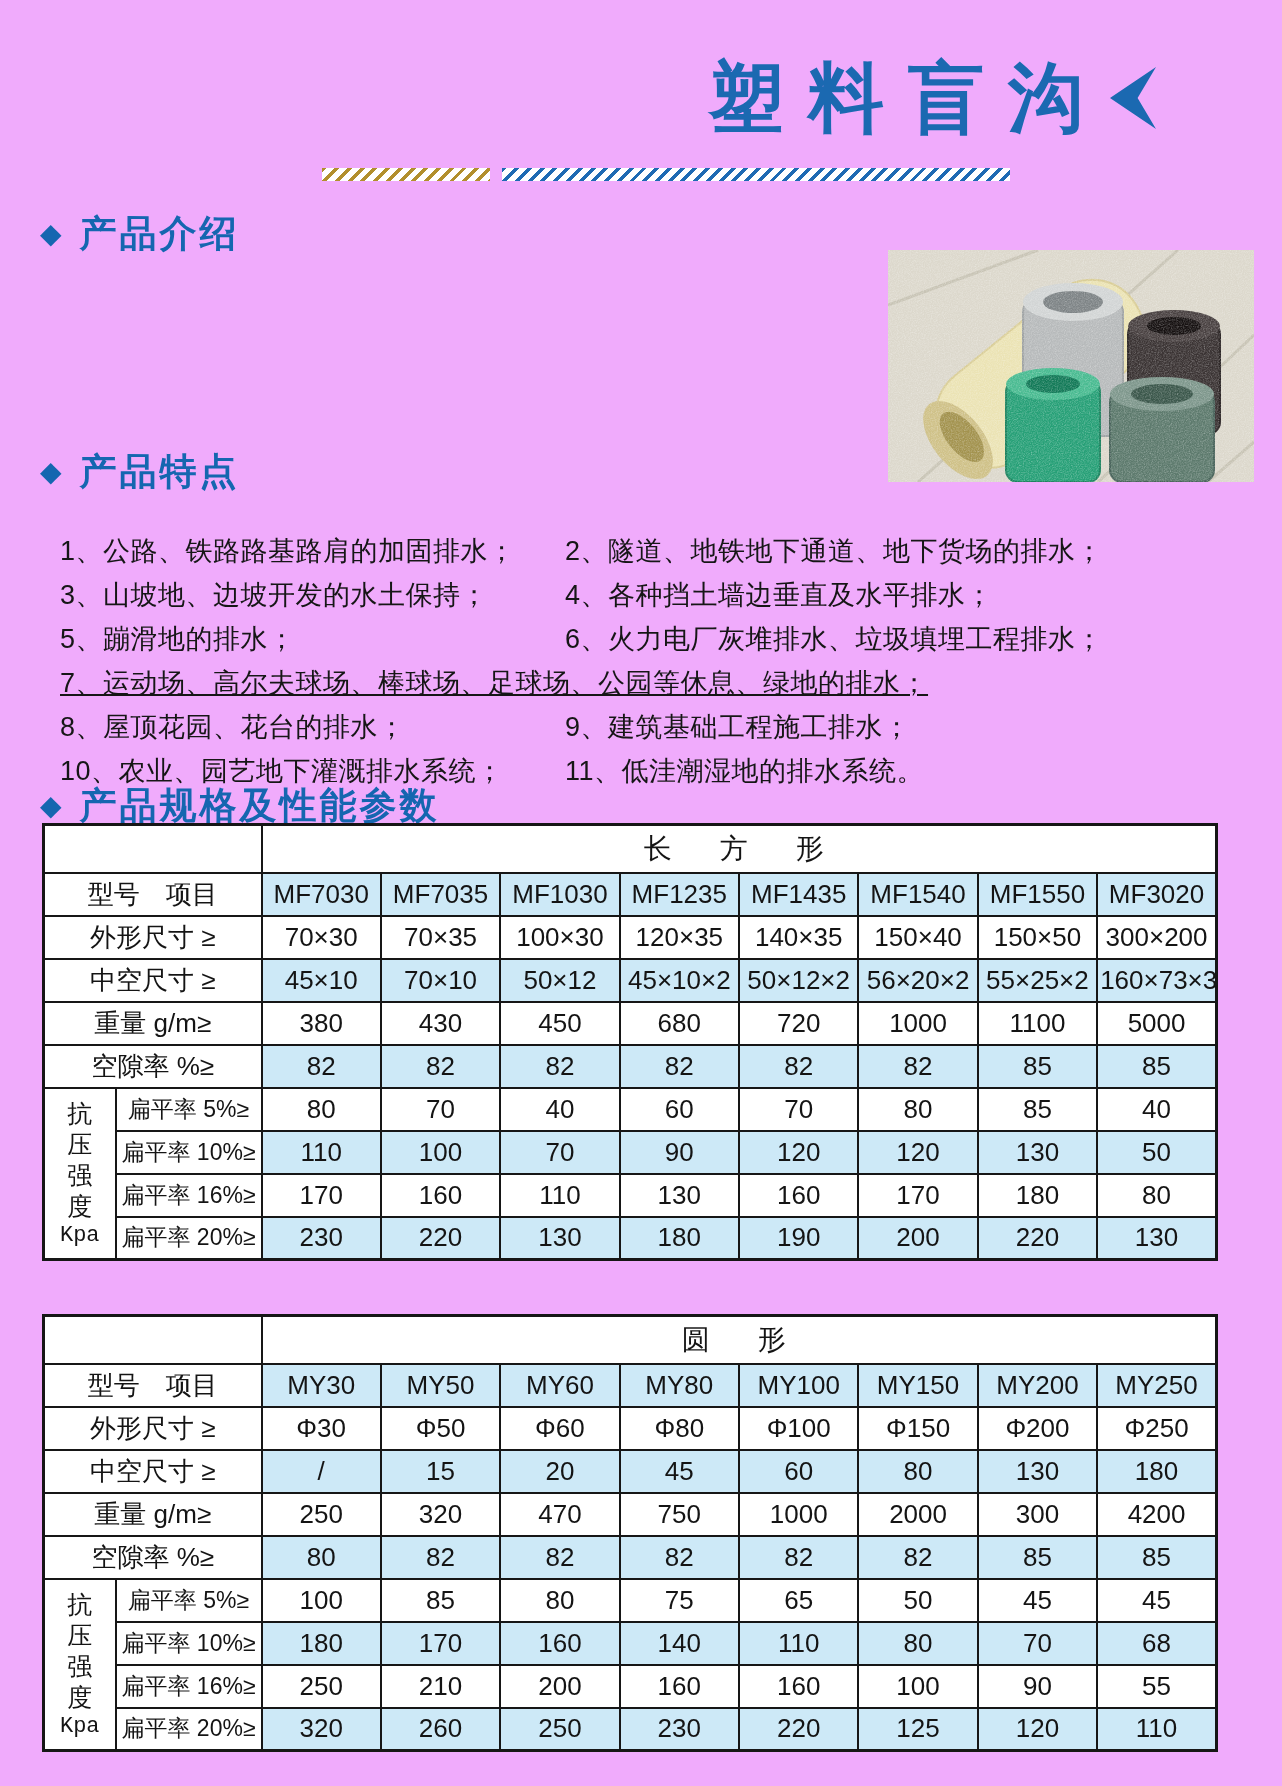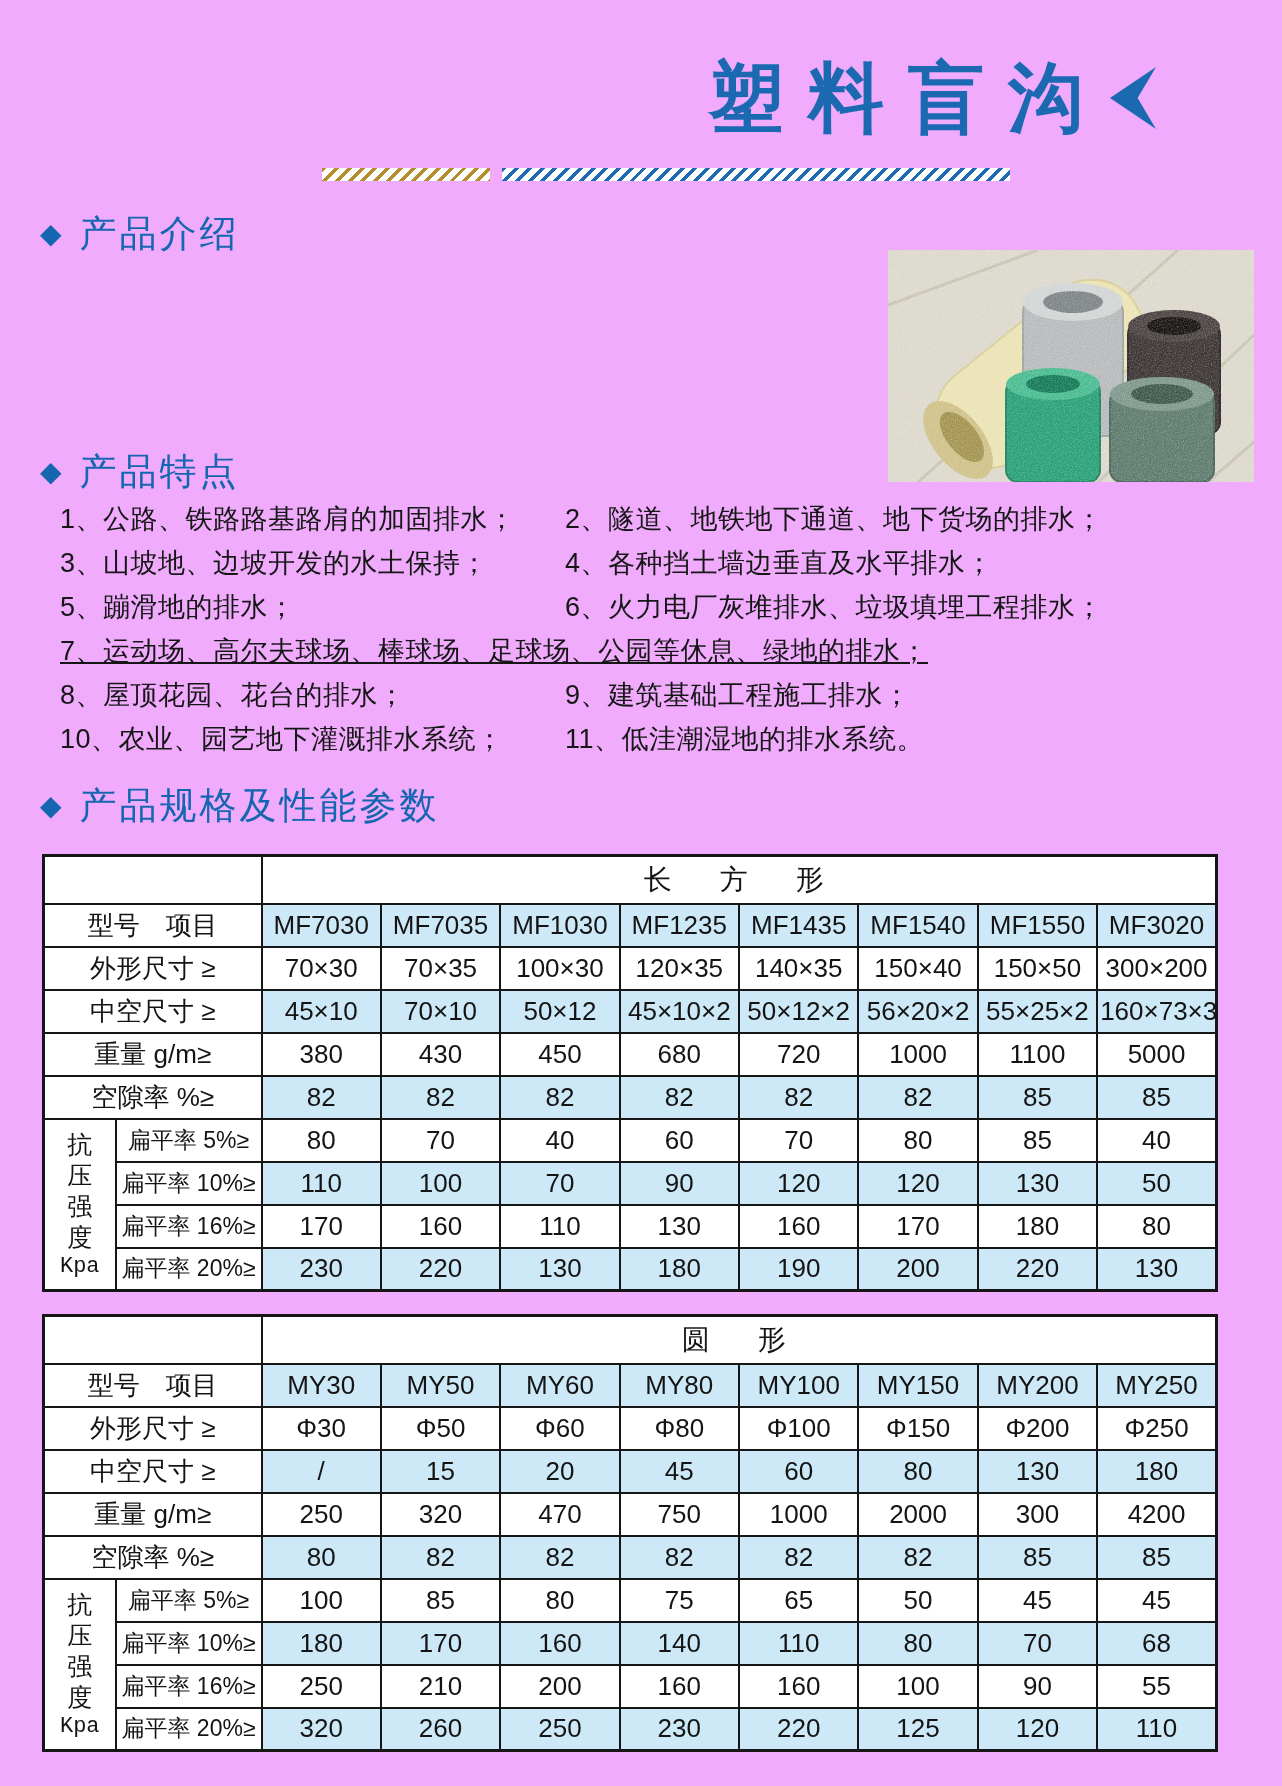--- a/index.html
+++ b/index.html
@@ -24,49 +24,49 @@
 
   
   .stripes { position:absolute; left:322px; top:168px; width:688px; height:13px; display:flex; gap:12px; }
   .stripe { height:100%; }
   .stripe.gold { width:168px; background:repeating-linear-gradient(135deg, var(--stripe-gold,#b28f2c) 0 3.5px, #ffffff 3.5px 9px); }
   .stripe.blu  { flex:1;      background:repeating-linear-gradient(135deg, var(--stripe-blue,#1e6ab3) 0 3.5px, #ffffff 3.5px 9px); }
 
   
   .sec-h { position:absolute; left:40px; display:flex; align-items:center; gap:18px; }
   .diamond { color:var(--accent,#1566b0); font-size:28px; line-height:1; }
-  .sec-h-text { font-size:37px; font-weight:400; color:var(--accent,#1566b0); letter-spacing:3px; line-height:1.1; }
+  .sec-h-text { font-size:37px; font-weight:700; color:var(--accent,#1566b0); letter-spacing:3px; line-height:1.1; }
   .intro-h { top:214px; }
   .feat-h  { top:452px; }
   .specs-h { top:786px; }
 
   
   .intro-text {
     position:absolute; left:42px; top:268px; width:838px; margin:0;
     font-size:27px; line-height:58px; color:#161616; text-indent:2em;
     text-align:justify; letter-spacing:1px;
   }
   .photo { position:absolute; left:888px; top:250px; width:366px; height:232px; }
 
   
   .features {
-    position:absolute; left:60px; top:504px; width:1158px; margin:0; padding:0;
+    position:absolute; left:60px; top:536px; width:1158px; margin:0; padding:0;
     list-style:none; display:grid; grid-template-columns:505px 1fr; row-gap:13px;
     font-size:27px; color:#161616;
   }
   .features li { line-height:31px; letter-spacing:0.5px; }
   .features li.full { grid-column:1 / -1;text-decoration:underline; }
 
   
   .spec-table {
     position:absolute; left:42px; width:1176px;
     border-collapse:collapse; table-layout:fixed; background:#fff;
     border:3px solid #161616;
   }
-  .t1 { top:854px;padding-left:33px; }
+  .t1 { top:823px;padding-left:33px; }
   .t2 { top:1314px; }
   .spec-table td {
     border:2px solid #161616; text-align:center; vertical-align:middle;
     font-size:26px; color:#141414; padding:0 2px; height:43px; overflow:hidden;
   }
   .spec-table tr.shape-row td { height:48px; }
   .spec-table td.shape { font-size:28px; letter-spacing:10px; }
   .spec-table td.blue { background:var(--cell-blue,#cde9f7); }
   .spec-table td.lbl { font-size:26px; }
   .spec-table td.sub { font-size:23px; }

